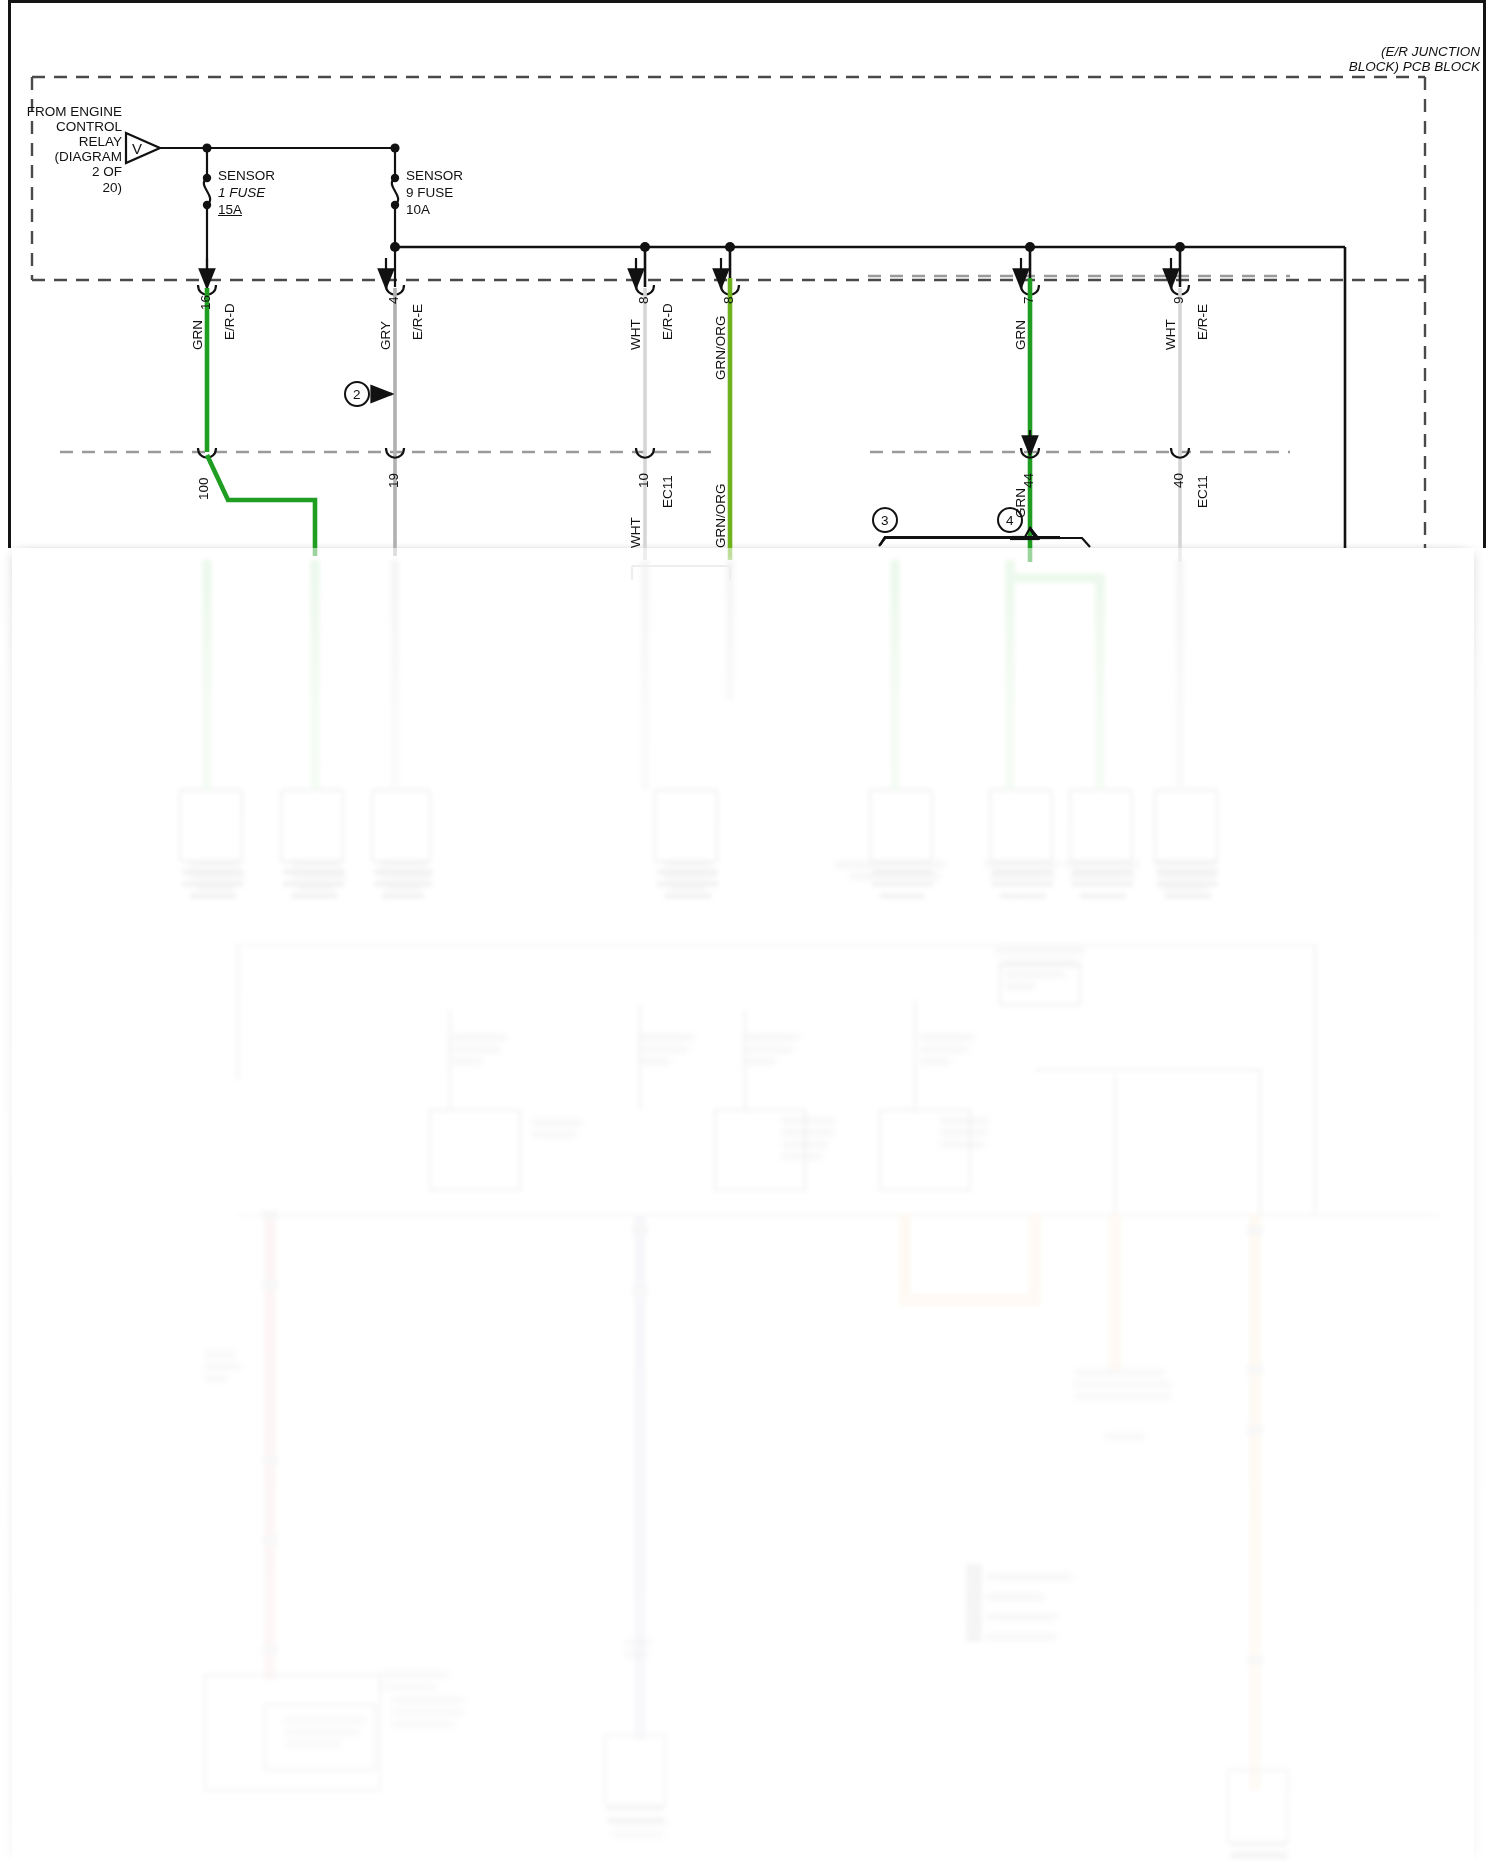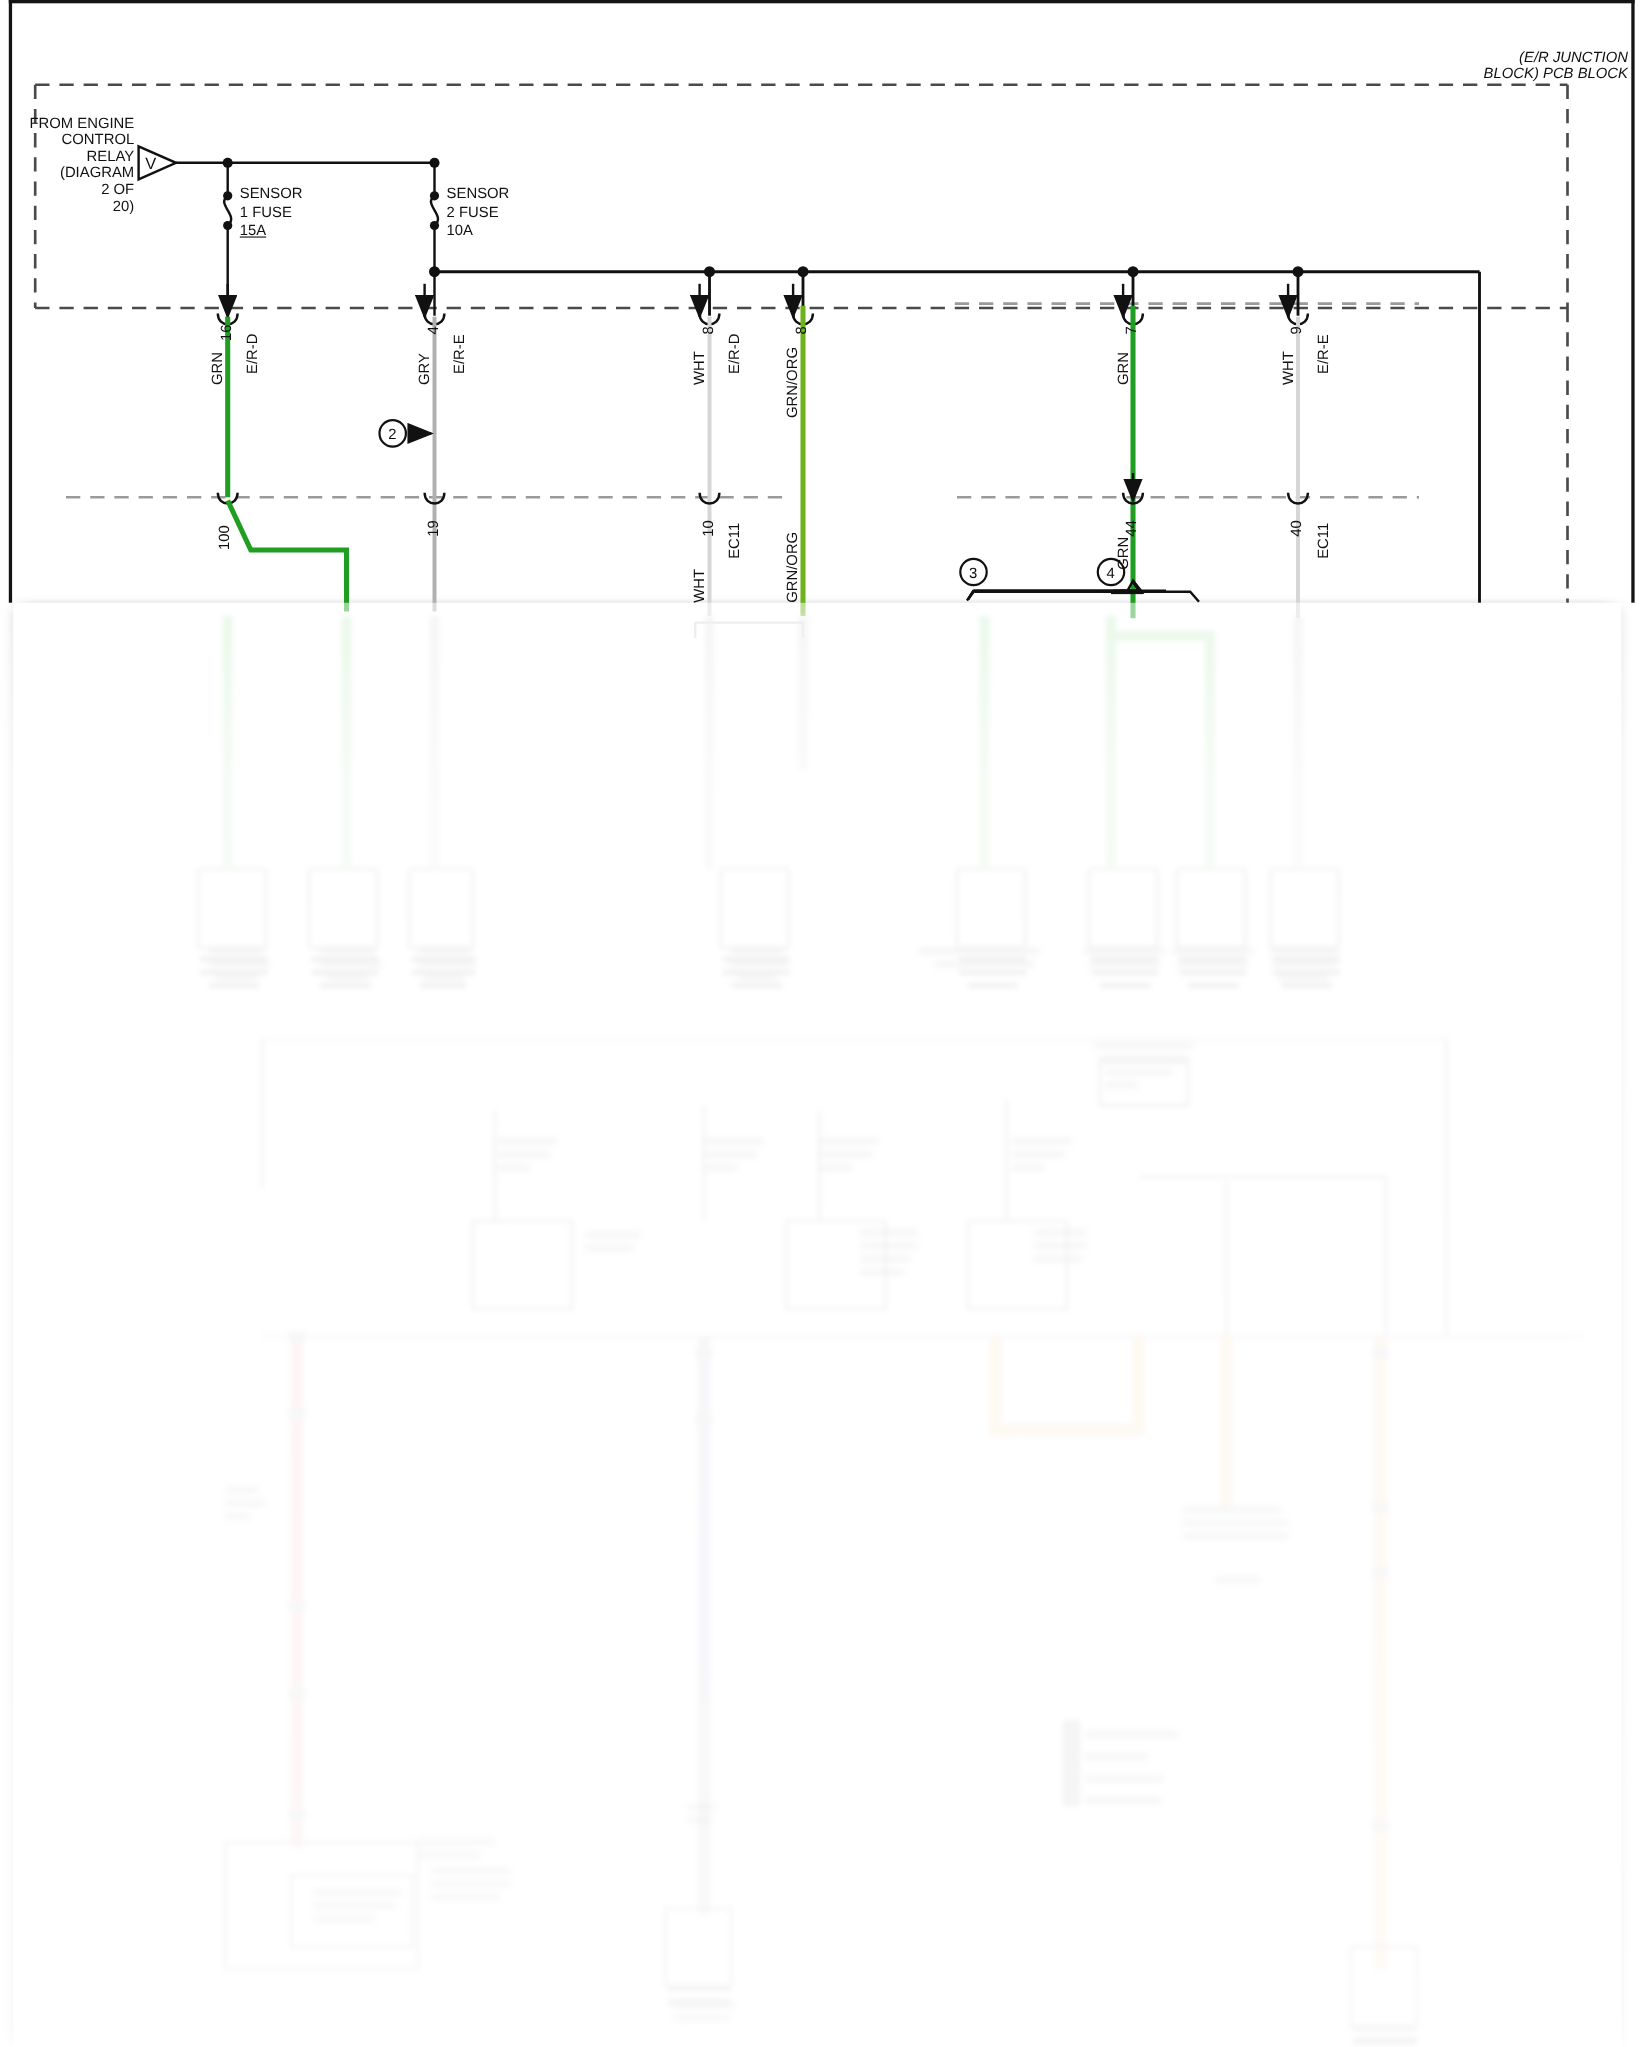--- a/index.html
+++ b/index.html
@@ -381,25 +381,25 @@
 BLOCK) PCB BLOCK</div>
 
   <div class="lbl t13 right" style="left:0px;top:104px;width:122px;">FROM ENGINE
 CONTROL
 RELAY
 (DIAGRAM
 2 OF
 20)</div>
 
   <div class="lbl t13" style="left:218px;top:168px;">SENSOR</div>
-  <div class="lbl t13" style="left:218px;top:185px;">1 FUSE</div>
+  <div class="lbl t13" style="left:218px;top:185px;font-style:italic;">1 FUSE</div>
   <div class="lbl t13" style="left:218px;top:202px;text-decoration:underline;">15A</div>
 
   <div class="lbl t13" style="left:406px;top:168px;">SENSOR</div>
-  <div class="lbl t13" style="left:406px;top:185px;">2 FUSE</div>
+  <div class="lbl t13" style="left:406px;top:185px;">9 FUSE</div>
   <div class="lbl t13" style="left:406px;top:202px;text-align:center;">10A</div>
 
   <div class="lbl t13 r90" style="left:198px;top:310px;">16</div>
   <div class="lbl t13 r90" style="left:386px;top:304px;">4</div>
   <div class="lbl t13 r90" style="left:636px;top:304px;">8</div>
   <div class="lbl t13 r90" style="left:721px;top:304px;">8</div>
   <div class="lbl t13 r90" style="left:1021px;top:304px;">7</div>
   <div class="lbl t13 r90" style="left:1171px;top:304px;">9</div>
 
   <div class="lbl t13 r90" style="left:222px;top:340px;">E/R-D</div>

